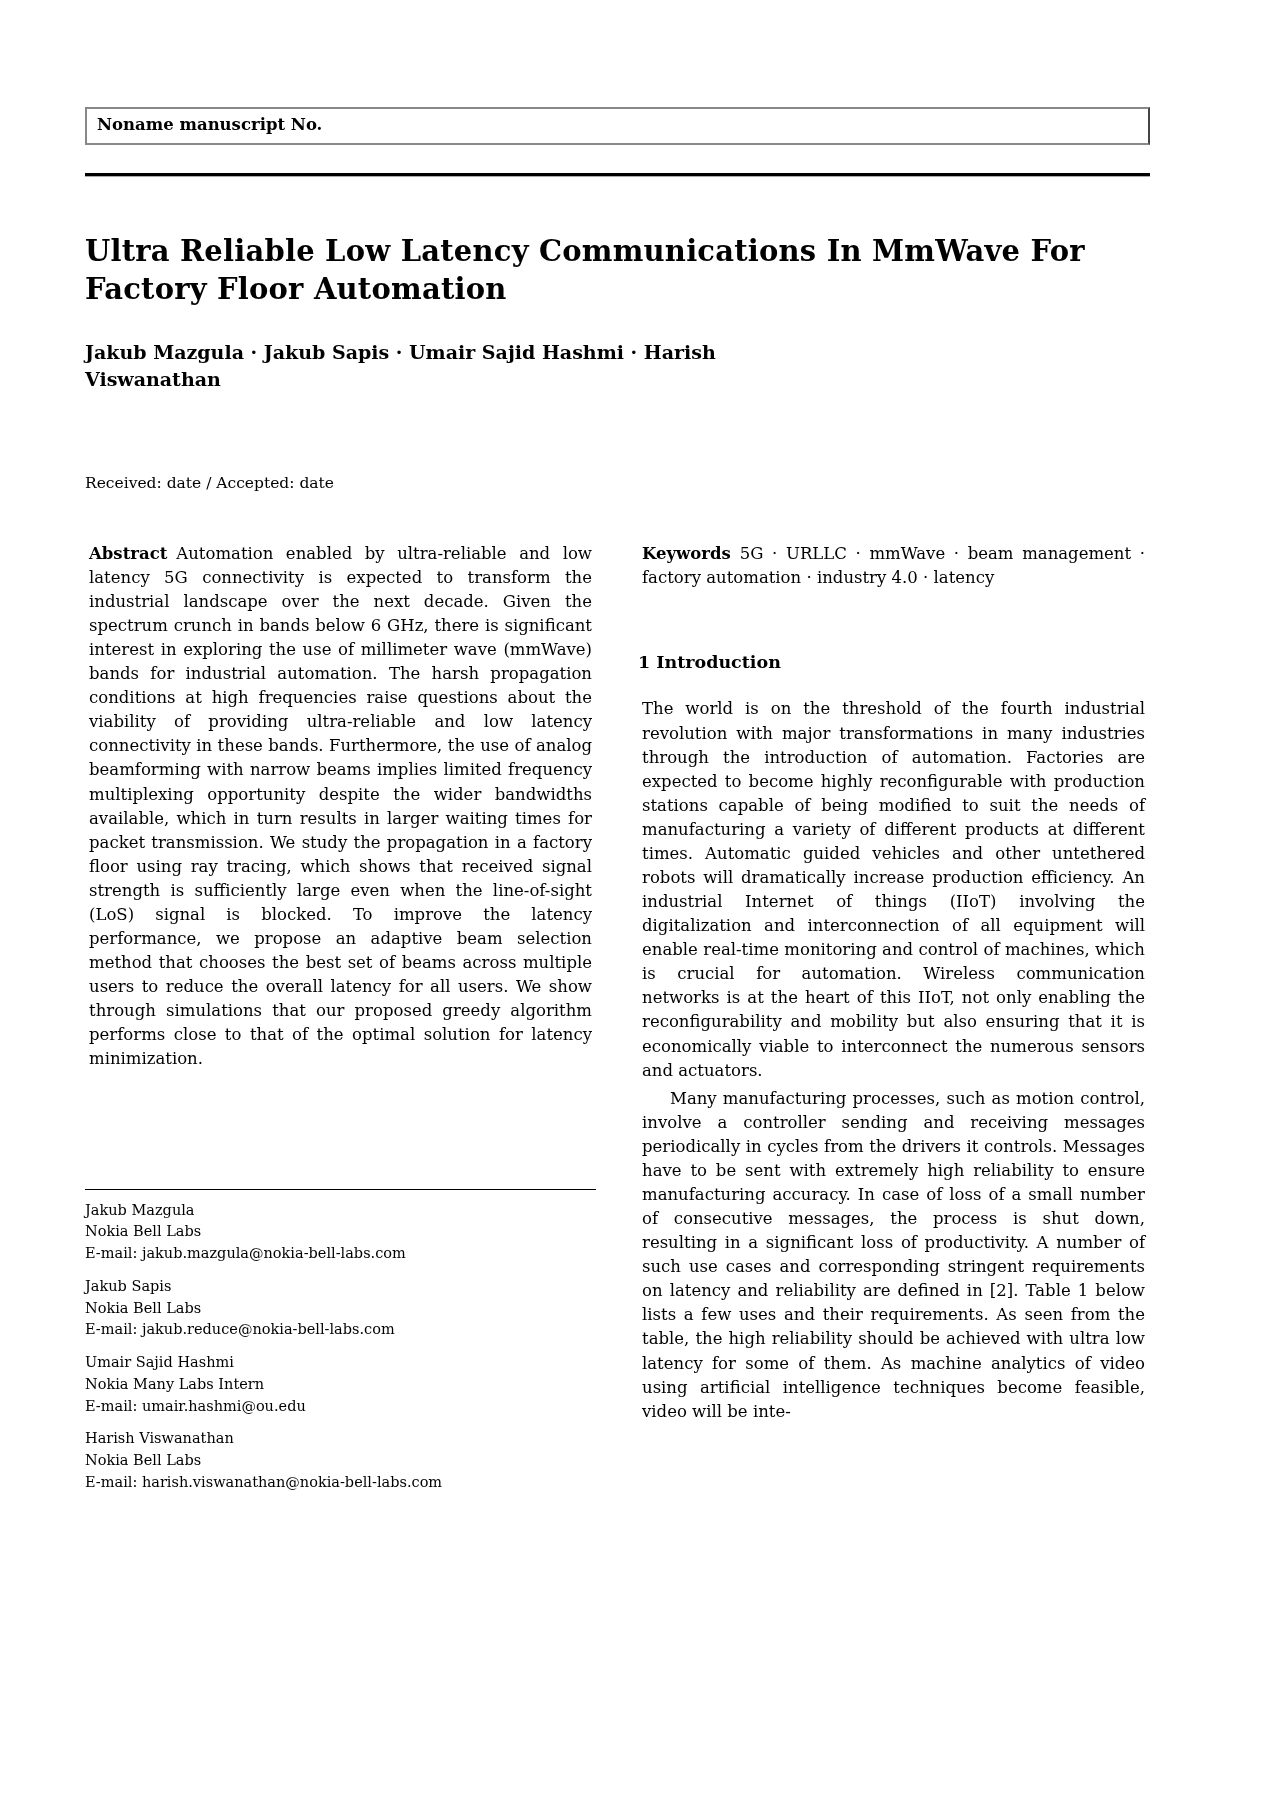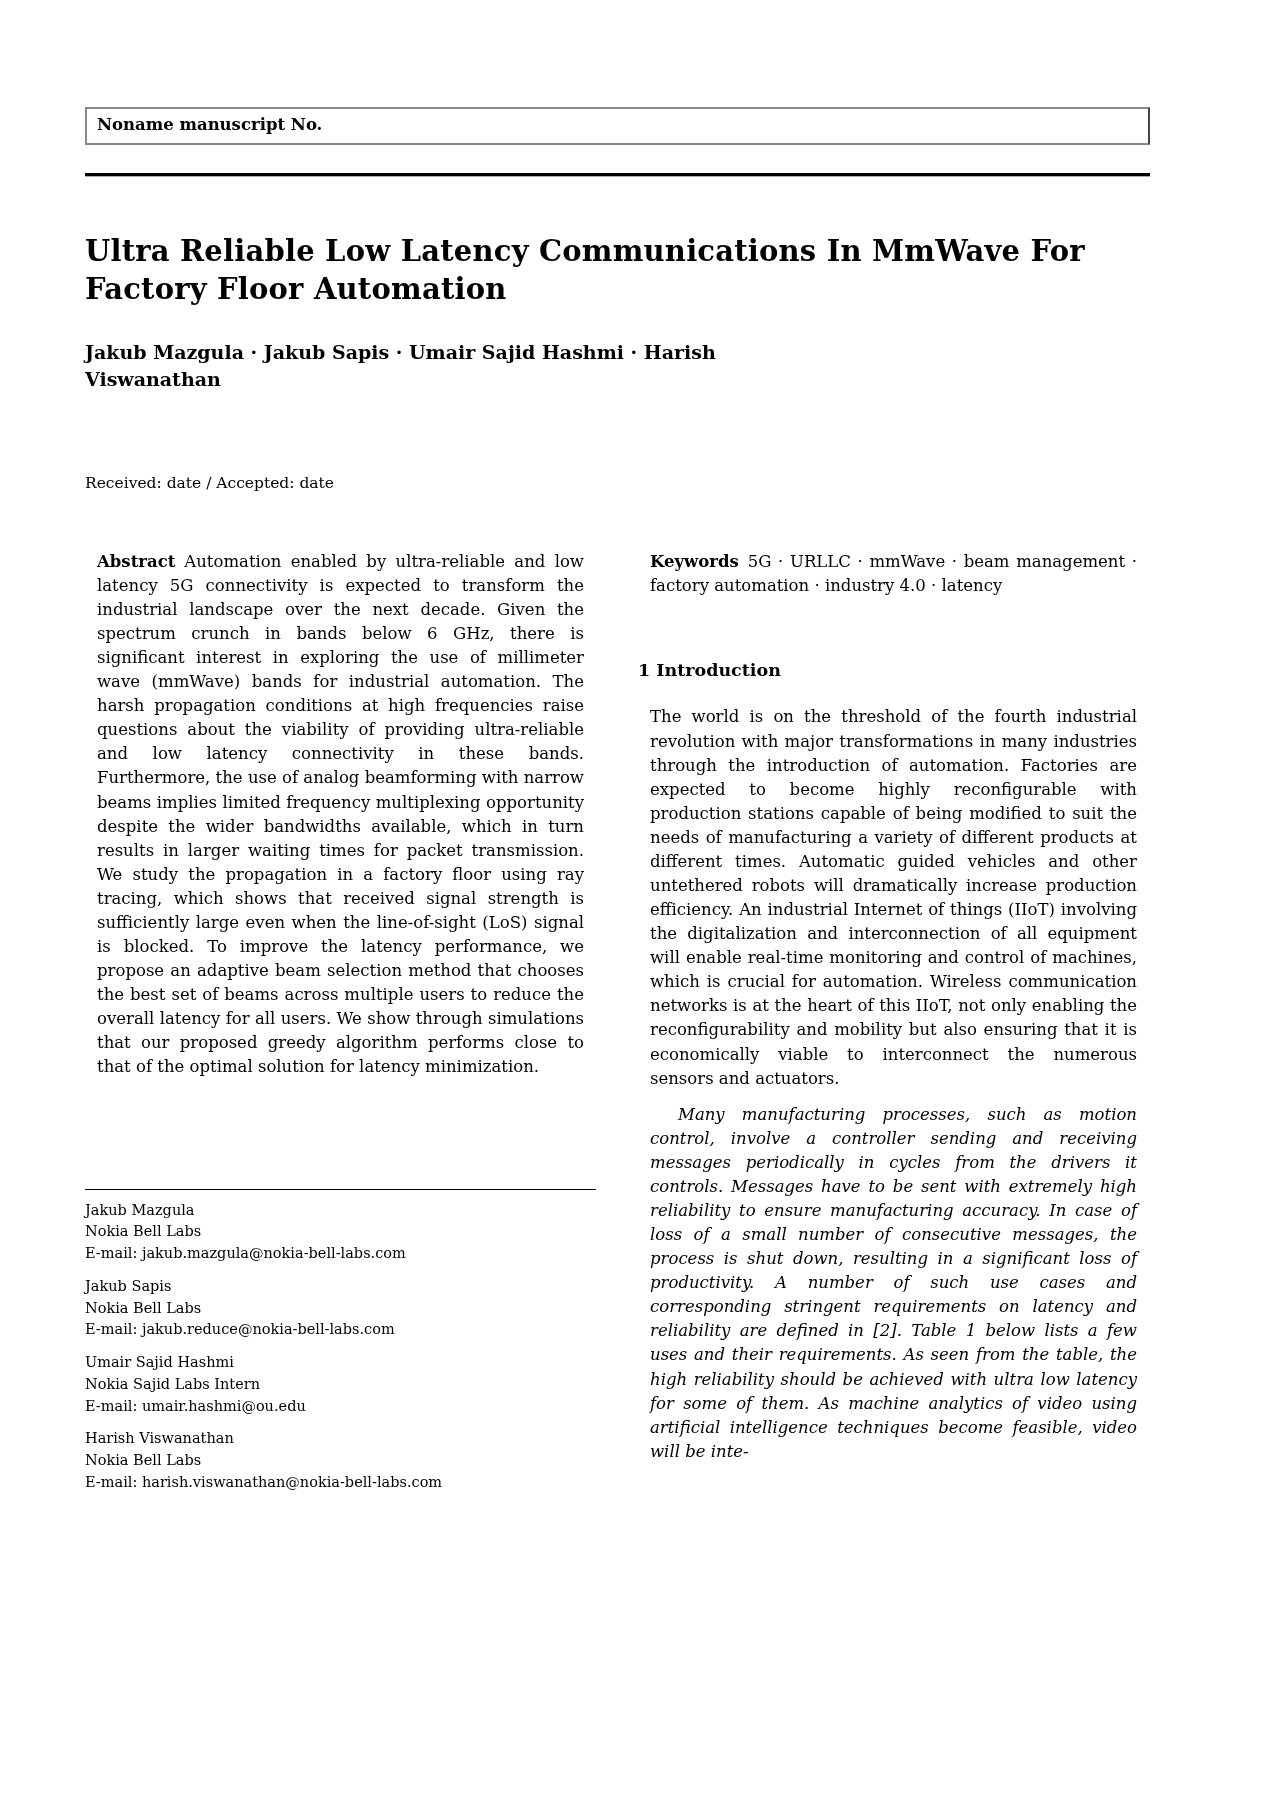--- a/index.html
+++ b/index.html
@@ -85,23 +85,23 @@
     font-size: 14.5px;
     line-height: 1.5;
     margin-bottom: 11px;
   }
   .section-heading {
     margin-top: 60px;
     font-size: 17.5px;
     font-weight: bold;
     text-align: left;
   }
-  .para { margin: 12px; }
+  .para { margin: 4px; }
   .para-first { margin-top: 22px; }
-  .para-indent { text-indent: 28px; font-style: italic; }
+  .para-indent { text-indent: 28px; }
 </style>
 </head>
 <body>
 
 <div class="page">
 
   <div class="manuscript-box">
     <div class="line1">Noname manuscript No.</div>
   </div>
 
@@ -130,21 +130,21 @@
         </div>
 
         <div class="footnote-block">
           <div>Jakub Sapis</div>
           <div>Nokia Bell Labs</div>
           <div>E-mail: jakub.reduce@nokia-bell-labs.com</div>
         </div>
 
         <div class="footnote-block">
           <div>Umair Sajid Hashmi</div>
-          <div>Nokia Sajid Labs Intern</div>
+          <div>Nokia Many Labs Intern</div>
           <div>E-mail: umair.hashmi@ou.edu</div>
         </div>
 
         <div class="footnote-block">
           <div>Harish Viswanathan</div>
           <div>Nokia Bell Labs</div>
           <div>E-mail: harish.viswanathan@nokia-bell-labs.com</div>
         </div>
       </div>
     </div>

